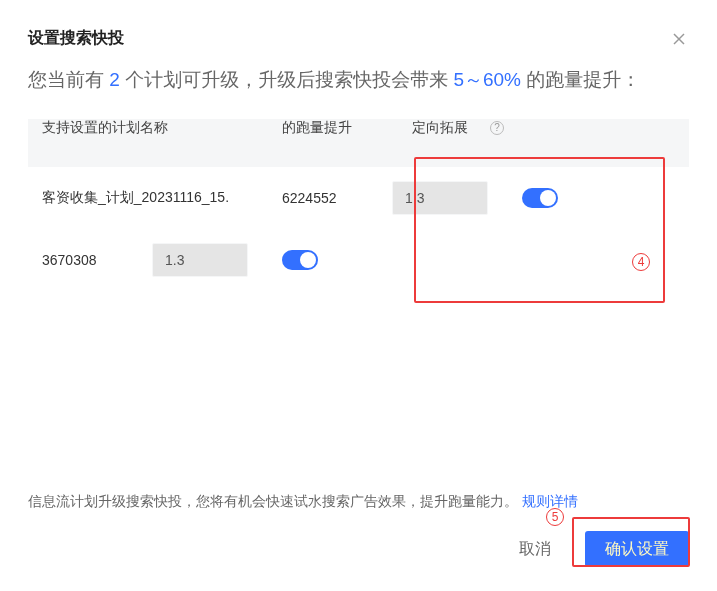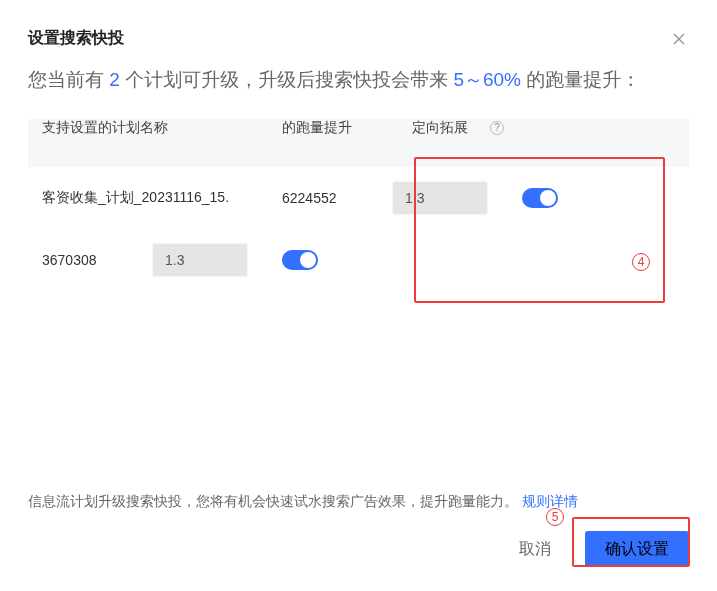--- a/index.html
+++ b/index.html
@@ -122,21 +122,21 @@
     border-radius: 3px;
     font-size: 16px;
     cursor: pointer;
     display: flex;
     align-items: center;
     justify-content: center;
     border: none;
     background: none;
   }
   .btn-cancel { color: #666; }
-  .btn-confirm { background: #3370ff; color: #000000; }
+  .btn-confirm { background: #3370ff; color: #fef9c3; }
 
   
   .anno-box {
     position: absolute;
     border: 2px solid #ed3b3b;
     pointer-events: none;
   }
   .anno-box-4 { left: 414px; top: 157px; width: 251px; height: 146px; border-radius: 2px;}
   .anno-box-5 { left: 572px; top: 517px; width: 118px; height: 50px; border-radius: 2px;}
   .anno-num {

